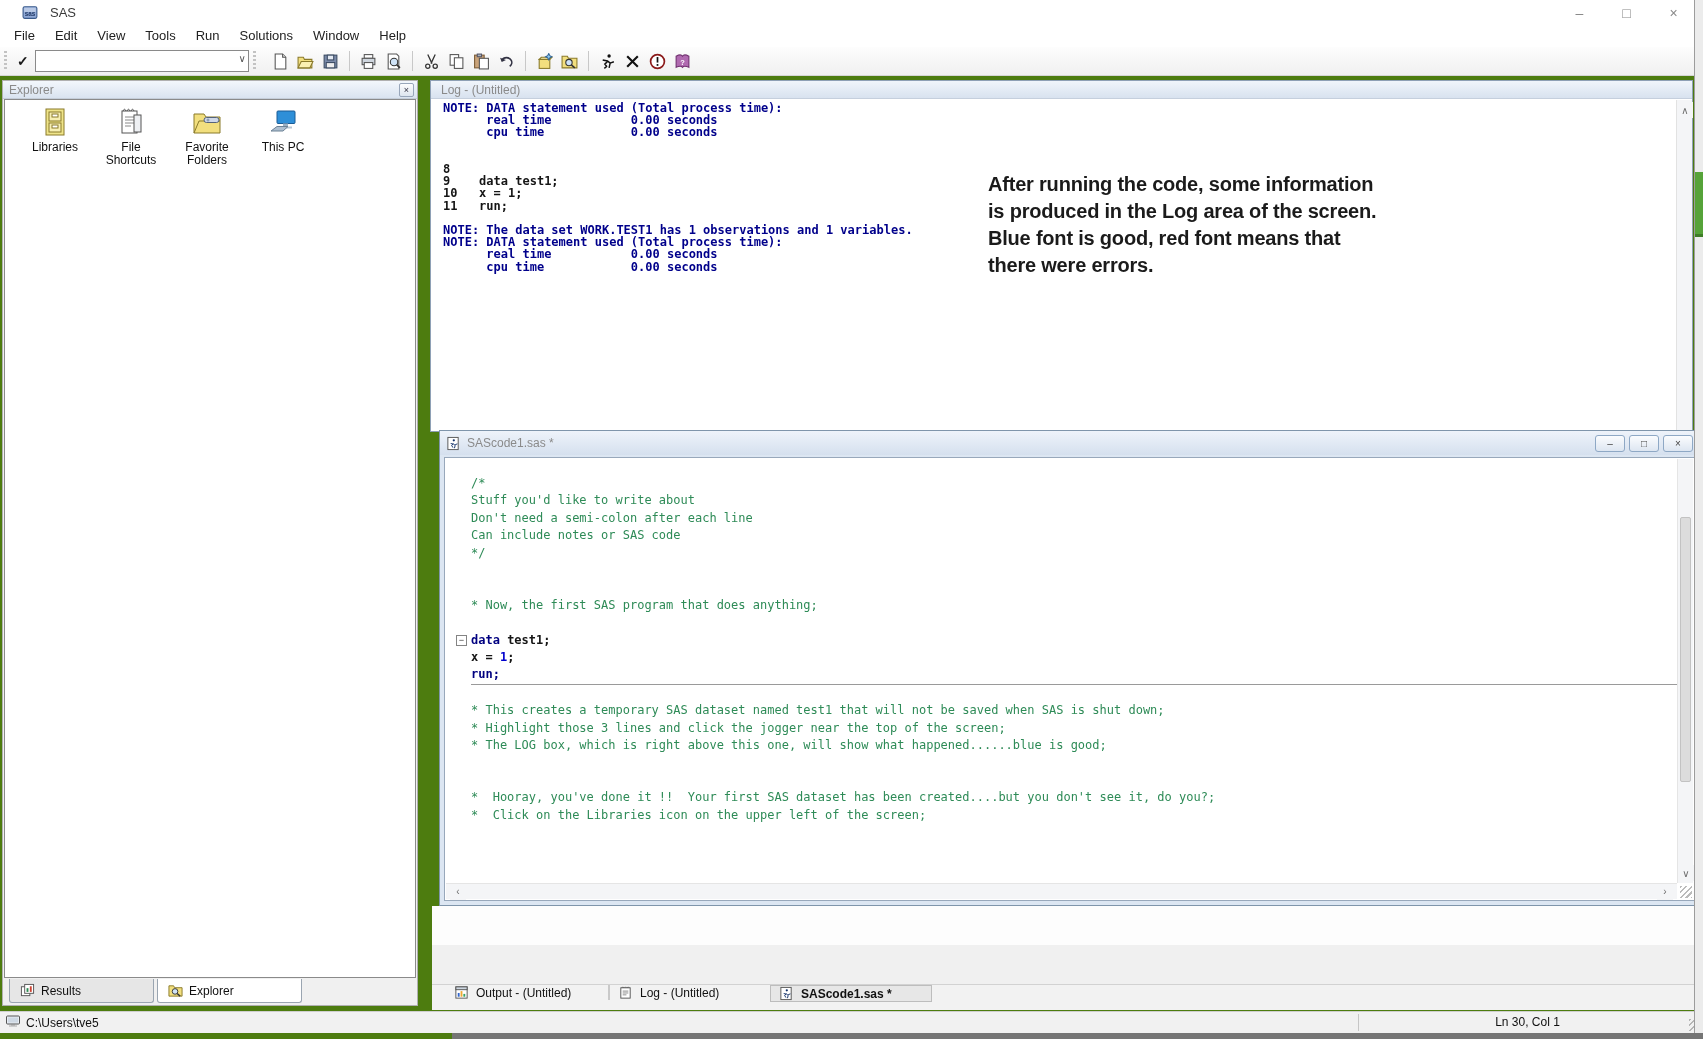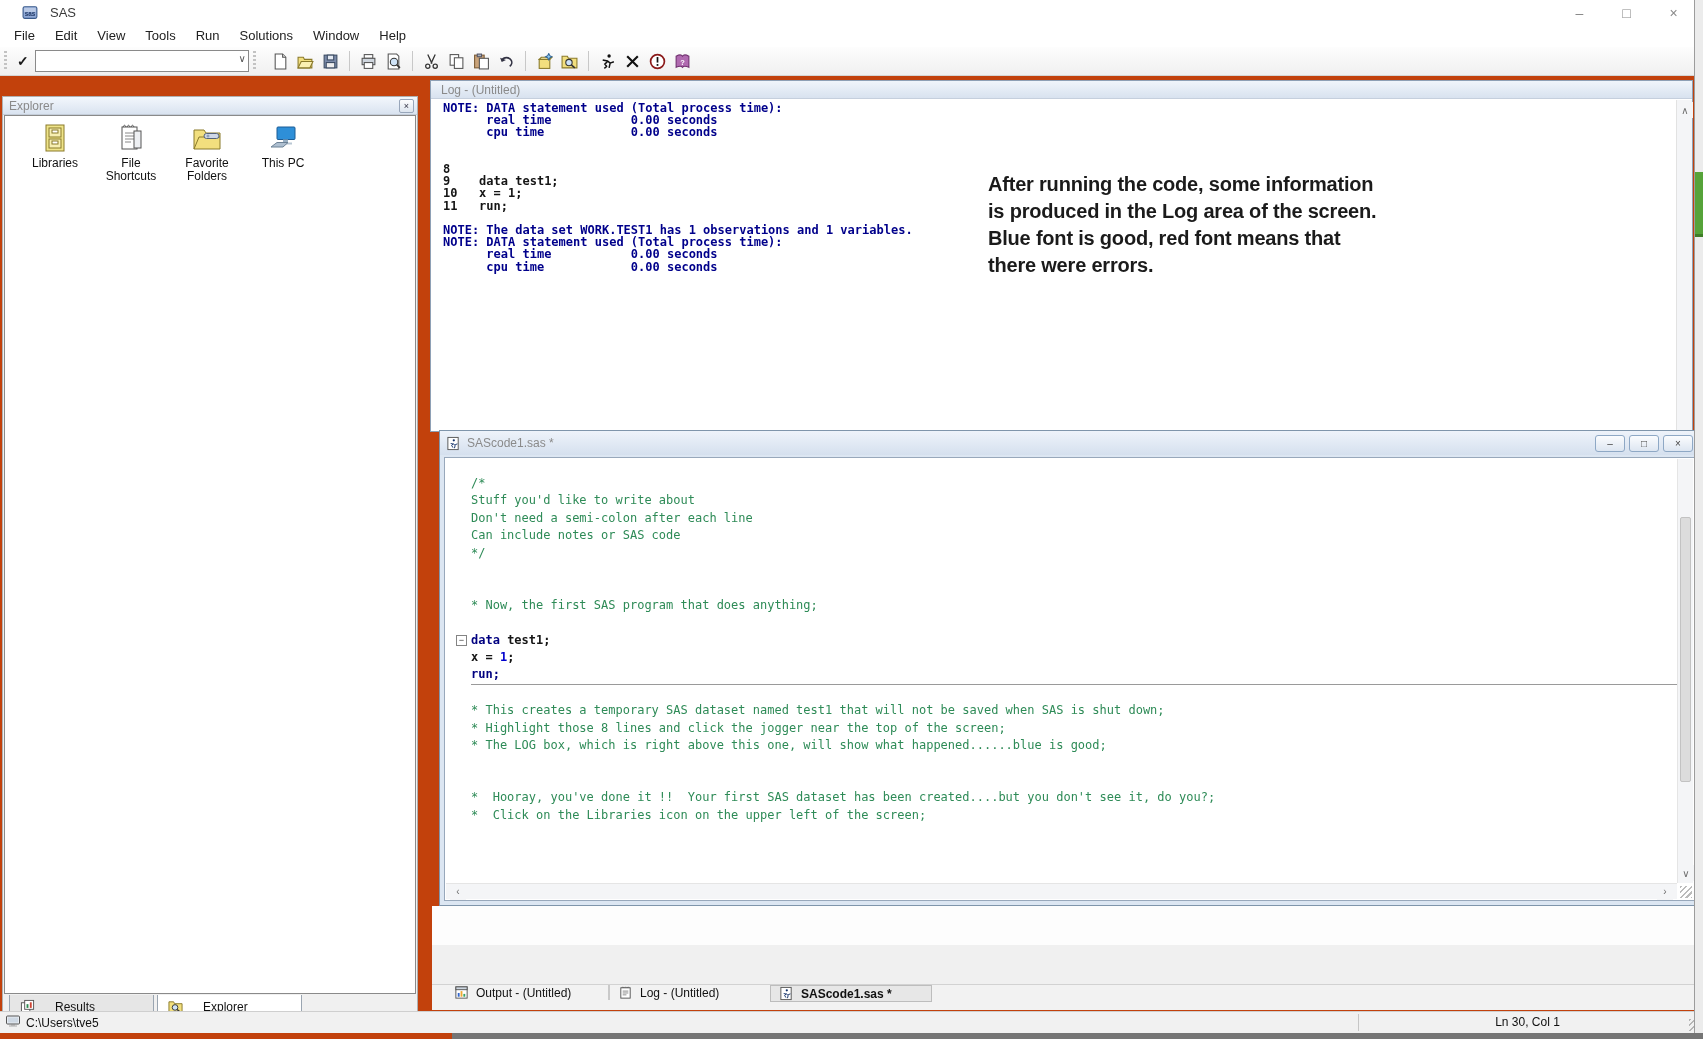--- a/index.html
+++ b/index.html
@@ -1,18 +1,18 @@
 <!DOCTYPE html>
 <html><head>
 <meta charset="utf-8">
 <style>
   * { margin:0; padding:0; box-sizing:border-box; }
   html,body { width:1703px; height:1039px; }
   body { font-family:"Liberation Sans",sans-serif; background:#fff; position:relative; overflow:hidden; }
-  .app { position:absolute; inset:0; background:#c2410c;text-decoration:underline; }
+  .app { position:absolute; inset:0; background:#4d7c0f;text-decoration:underline; }
 
   
   .titlebar { position:absolute; left:0; top:0; right:0; height:25px; background:#fff; }
   .sas-logo { position:absolute; left:21px; top:4px; width:19px; height:17px; display:inline-block; }
   .sas-logo svg { width:100%; height:100%; }
   .title-text { position:absolute; left:50px; top:5px; font-size:13px; color:#3a3a3a; }
   .win-controls { position:absolute; right:6px; top:0; height:25px; display:flex; }
   .win-btn { width:47px; height:25px; display:flex; align-items:center; justify-content:center;
              color:#8a8a8a; font-size:14px; background:none; border:none; font-family:inherit; }
 
@@ -32,36 +32,36 @@
                padding:2px 18px 2px 4px; font-family:inherit; }
   .cmd-arrow { position:absolute; right:3px; top:3px; font-size:10px; color:#555; }
   .tb-buttons { display:flex; align-items:center; margin-left:8px; }
   .tb-sep { width:1px; height:20px; background:#c8c8c8; margin:0 6px; }
   .tb-btn { width:25px; height:25px; border:none; background:transparent;
             display:flex; align-items:center; justify-content:center; }
   .tb-btn .tb-icon, .tb-btn svg { width:17px; height:17px; display:block; }
 
   
   .explorer-panel { position:absolute; left:2px; top:80px; width:416px; height:926px;
-                    background:#f0f0f0; border:1px solid #b0b0b0; display:flex; flex-direction:column;margin-top:16px; }
+                    background:#f0f0f0; border:1px solid #b0b0b0; display:flex; flex-direction:column; }
   .panel-titlebar { height:18px; background:linear-gradient(#f3f7fc,#d9e3f0);
                     display:flex; align-items:center; padding:0 3px 0 6px; border-bottom:1px solid #c4cdd9; }
   .panel-title { font-size:12px; color:#8a8a8a; flex:1; }
   .panel-close { width:15px; height:14px; font-size:9px; line-height:10px; border:1px solid #98a6ba;
                  border-radius:2px; background:linear-gradient(#fdfdfe,#dde5ef); color:#334; }
   .contents-bar { height:20px; border:1px solid #a6a6a6; background:#fdfdfd; font-size:12px;
                   padding:3px 5px; margin:1px 1px 0 1px; color:#111; white-space:nowrap; overflow:hidden; }
   .explorer-content { flex:1; background:#fff; border:1px solid #8a8a8a; margin:0 1px;
                       display:flex; align-items:flex-start; padding:6px 0 16px 12px; }
   .explorer-item { width:76px; display:flex; flex-direction:column; align-items:center; }
   .explorer-item .big-icon, .explorer-item svg { width:32px; height:32px; display:block; }
   .explorer-item .lbl { font-size:12px; text-align:center; margin-top:3px; line-height:13px;
                         color:#111; max-width:64px; }
   .panel-tabs { height:27px; display:flex; padding:1px 0 0 6px; background:#f0f0f0; gap:3px; align-items:flex-start; }
-  .panel-tab { display:flex; align-items:center; gap:20px; font-size:12px; padding:3px 10px;
+  .panel-tab { display:flex; align-items:center; gap:6px; font-size:12px; padding:3px 10px;
                border:1px solid #9aa5b1; border-top:none; border-radius:0 0 3px 3px;
                background:#e6e6e6; width:145px; height:24px; color:#111; }
   .panel-tab.active { background:#fff; }
   .panel-tab .tab-icon, .panel-tab svg { width:15px; height:15px; display:block; }
 
   
   .log-window { position:absolute; left:430px; top:80px; width:1263px; height:352px;
                 border:1px solid #8ea0b5; background:#fff; z-index:5; }
   .log-titlebar { height:18px; background:linear-gradient(#f0f5fb,#d8e2ef); padding:0 10px;
                   font-size:12px; color:#8a8a8a; display:flex; align-items:center;
@@ -453,21 +453,21 @@
           <div class="ed-line"><span class="seg-comment">*/</span></div>
           <div class="ed-line">&nbsp;</div>
           <div class="ed-line">&nbsp;</div>
           <div class="ed-line"><span class="seg-comment">* Now, the first SAS program that does anything;</span></div>
           <div class="ed-line">&nbsp;</div>
           <div class="ed-line"><span class="collapse-marker">−</span><span class="seg-kw">data</span><span class="seg-code"> test1;</span></div>
           <div class="ed-line"><span class="seg-code">x = </span><span class="seg-num">1</span><span class="seg-code">;</span></div>
           <div class="ed-line divider"><span class="seg-kw">run;</span></div>
           <div class="ed-line">&nbsp;</div>
           <div class="ed-line"><span class="seg-comment">* This creates a temporary SAS dataset named test1 that will not be saved when SAS is shut down;</span></div>
-          <div class="ed-line"><span class="seg-comment">* Highlight those 8 lines and click the jogger near the top of the screen;</span></div>
+          <div class="ed-line"><span class="seg-comment">* Highlight those 3 lines and click the jogger near the top of the screen;</span></div>
           <div class="ed-line"><span class="seg-comment">* The LOG box, which is right above this one, will show what happened......blue is good;</span></div>
           <div class="ed-line">&nbsp;</div>
           <div class="ed-line">&nbsp;</div>
           <div class="ed-line"><span class="seg-comment">*  Hooray, you've done it !!  Your first SAS dataset has been created....but you don't see it, do you?;</span></div>
           <div class="ed-line"><span class="seg-comment">*  Click on the Libraries icon on the upper left of the screen;</span></div>
         </div>
       <div class="editor-vscroll">
         <span class="thumb"></span>
         <button class="scroll-arrow">∨</button>
       </div>

